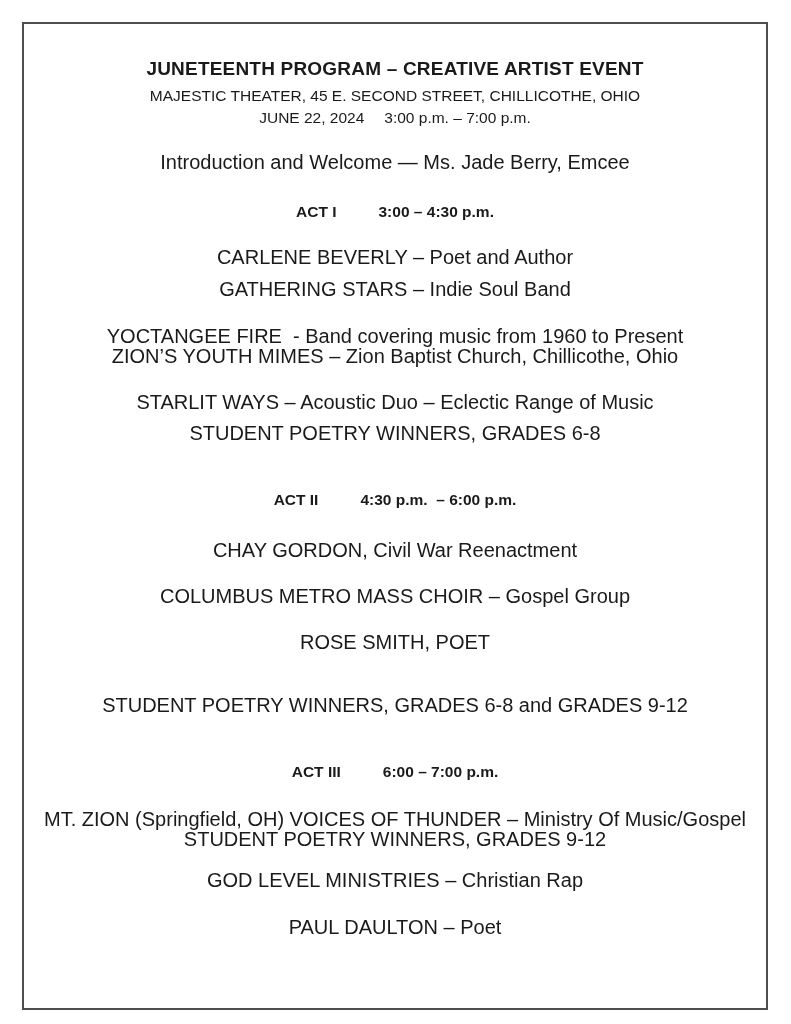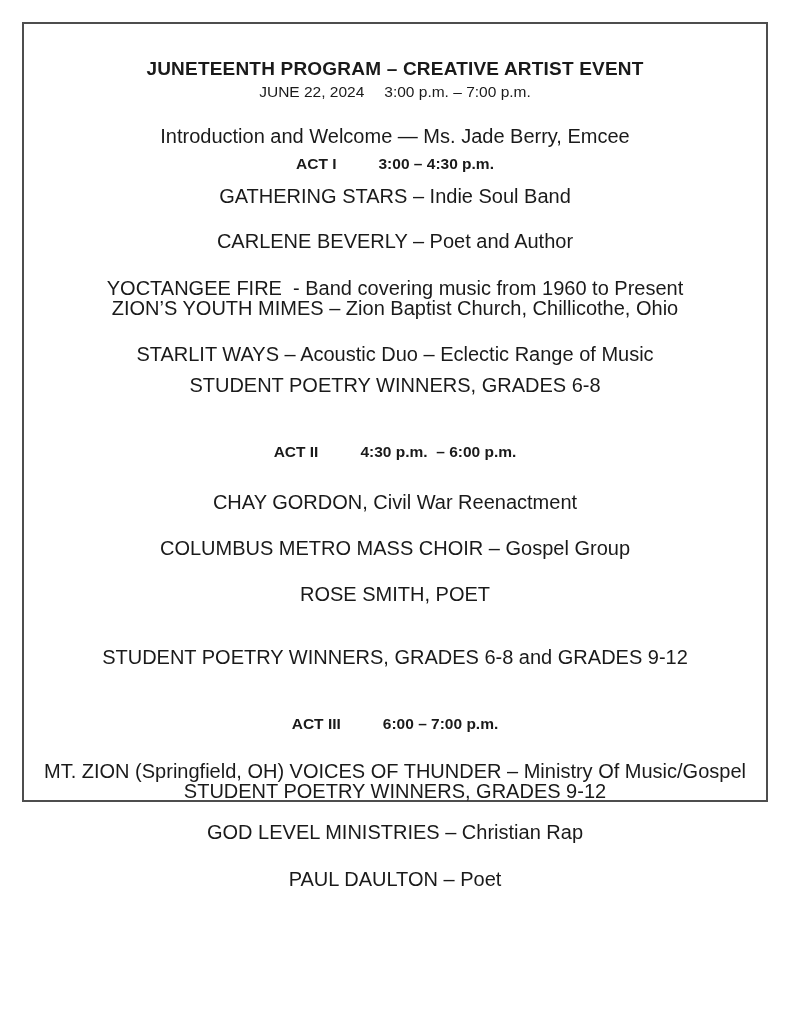--- a/index.html
+++ b/index.html
@@ -9,21 +9,21 @@
     background: #ffffff;
     font-family: "Liberation Sans", "DejaVu Sans", sans-serif;
     color: #1a1a1a;
     overflow: hidden;
   }
   .page-frame {
     position: absolute;
     left: 22px;
     top: 22px;
     width: 746px;
-    height: 780px;
+    height: 988px;
     border: 2px solid #4e4e4e;
     background: #ffffff;
     text-align: center;
   }
   .line {
     line-height: 20px;
     font-size: 20px;
     white-space: pre-wrap;
   }
   .title-line {
@@ -49,33 +49,34 @@
     line-height: 20px;
     white-space: pre-wrap;
   }
 </style>
 </head>
 <body>
 
 <div class="page-frame">
 
   <div class="title-line" style="margin-top:34px">JUNETEENTH PROGRAM – CREATIVE ARTIST EVENT</div>
+  <div class="sub-line" style="margin-top:6px">MAJESTIC THEATER, 45 E. SECOND STREET, CHILLICOTHE, OHIO</div>
   <div class="inline-row datetime-row" style="margin-top:2px">
     <span class="sub-line">JUNE 22, 2024</span>
     <span class="sub-line">3:00 p.m. – 7:00 p.m.</span>
   </div>
 
   <div class="line" style="margin-top:24px">Introduction and Welcome — Ms. Jade Berry, Emcee</div>
 
-  <div class="inline-row act-row" style="margin-top:8px">
+  <div class="inline-row act-row" style="margin-top:30px">
     <span>ACT I</span>
     <span>3:00 – 4:30 p.m.</span>
   </div>
+  <div class="line" style="margin-top:25px">CARLENE BEVERLY – Poet and Author</div>
   <div class="line" style="margin-top:12px">GATHERING STARS – Indie Soul Band</div>
-  <div class="line" style="margin-top:25px">CARLENE BEVERLY – Poet and Author</div>
   <div class="line" style="margin-top:27px">YOCTANGEE FIRE  - Band covering music from 1960 to Present</div>
   <div class="line" style="">ZION’S YOUTH MIMES – Zion Baptist Church, Chillicothe, Ohio</div>
   <div class="line" style="margin-top:26px">STARLIT WAYS – Acoustic Duo – Eclectic Range of Music</div>
   <div class="line" style="margin-top:11px">STUDENT POETRY WINNERS, GRADES 6-8</div>
 
   <div class="inline-row act-row" style="margin-top:47px">
     <span>ACT II</span>
     <span>4:30 p.m.  – 6:00 p.m.</span>
   </div>
   <div class="line" style="margin-top:30px">CHAY GORDON, Civil War Reenactment</div>

